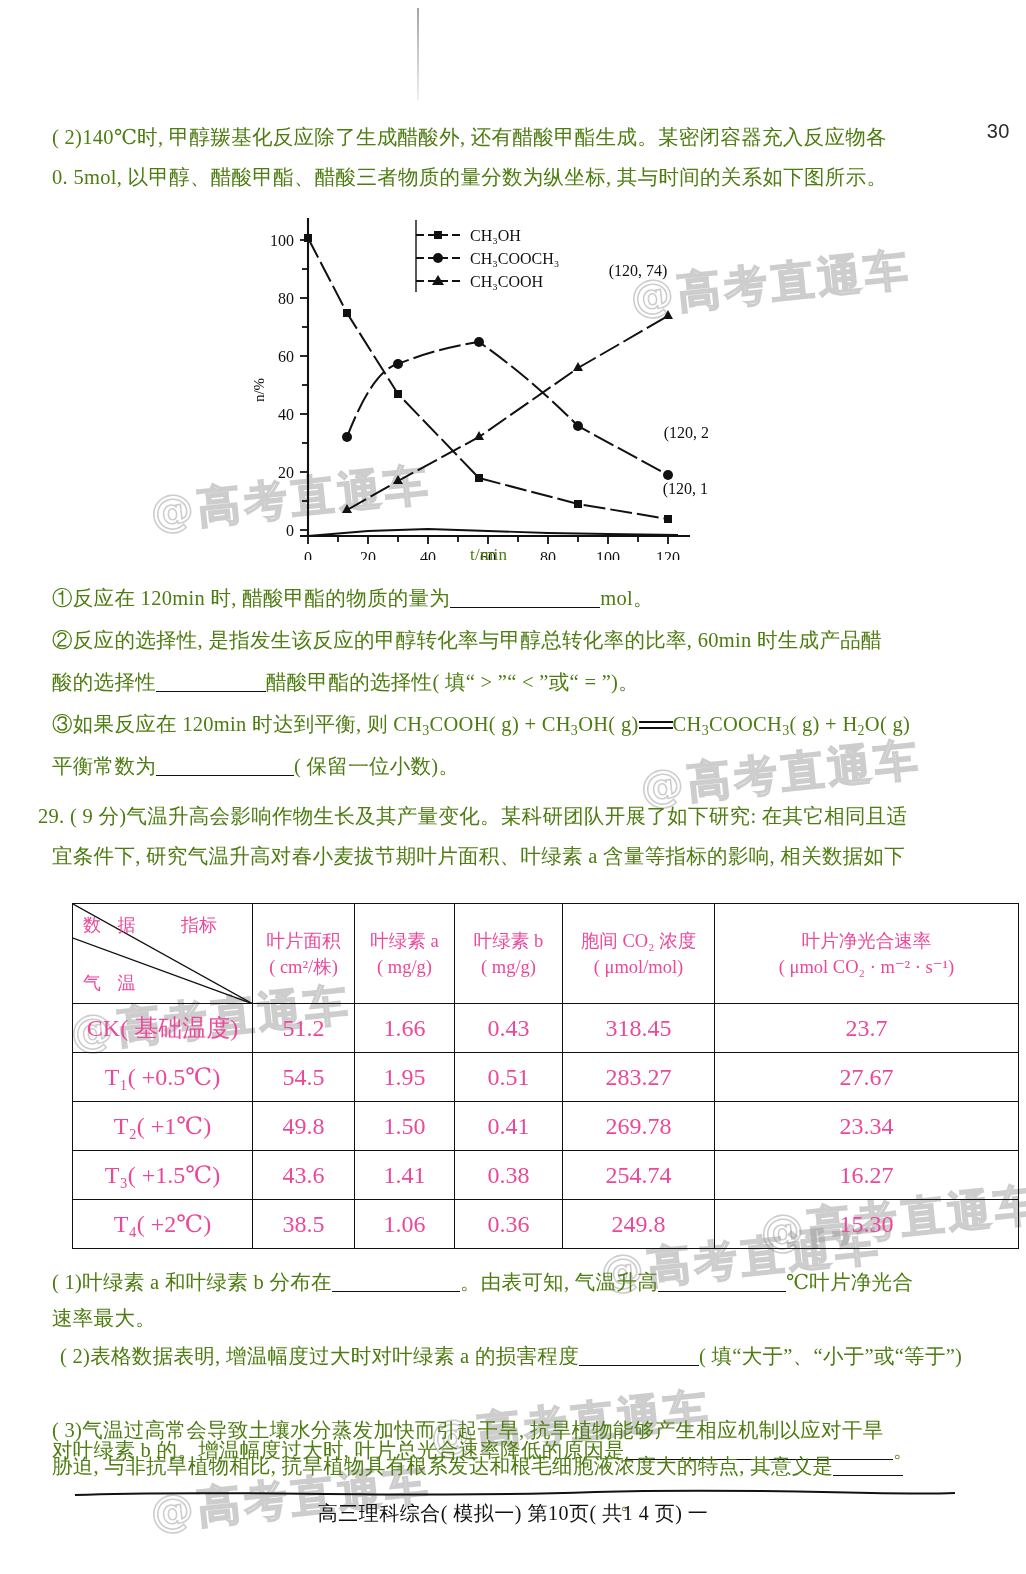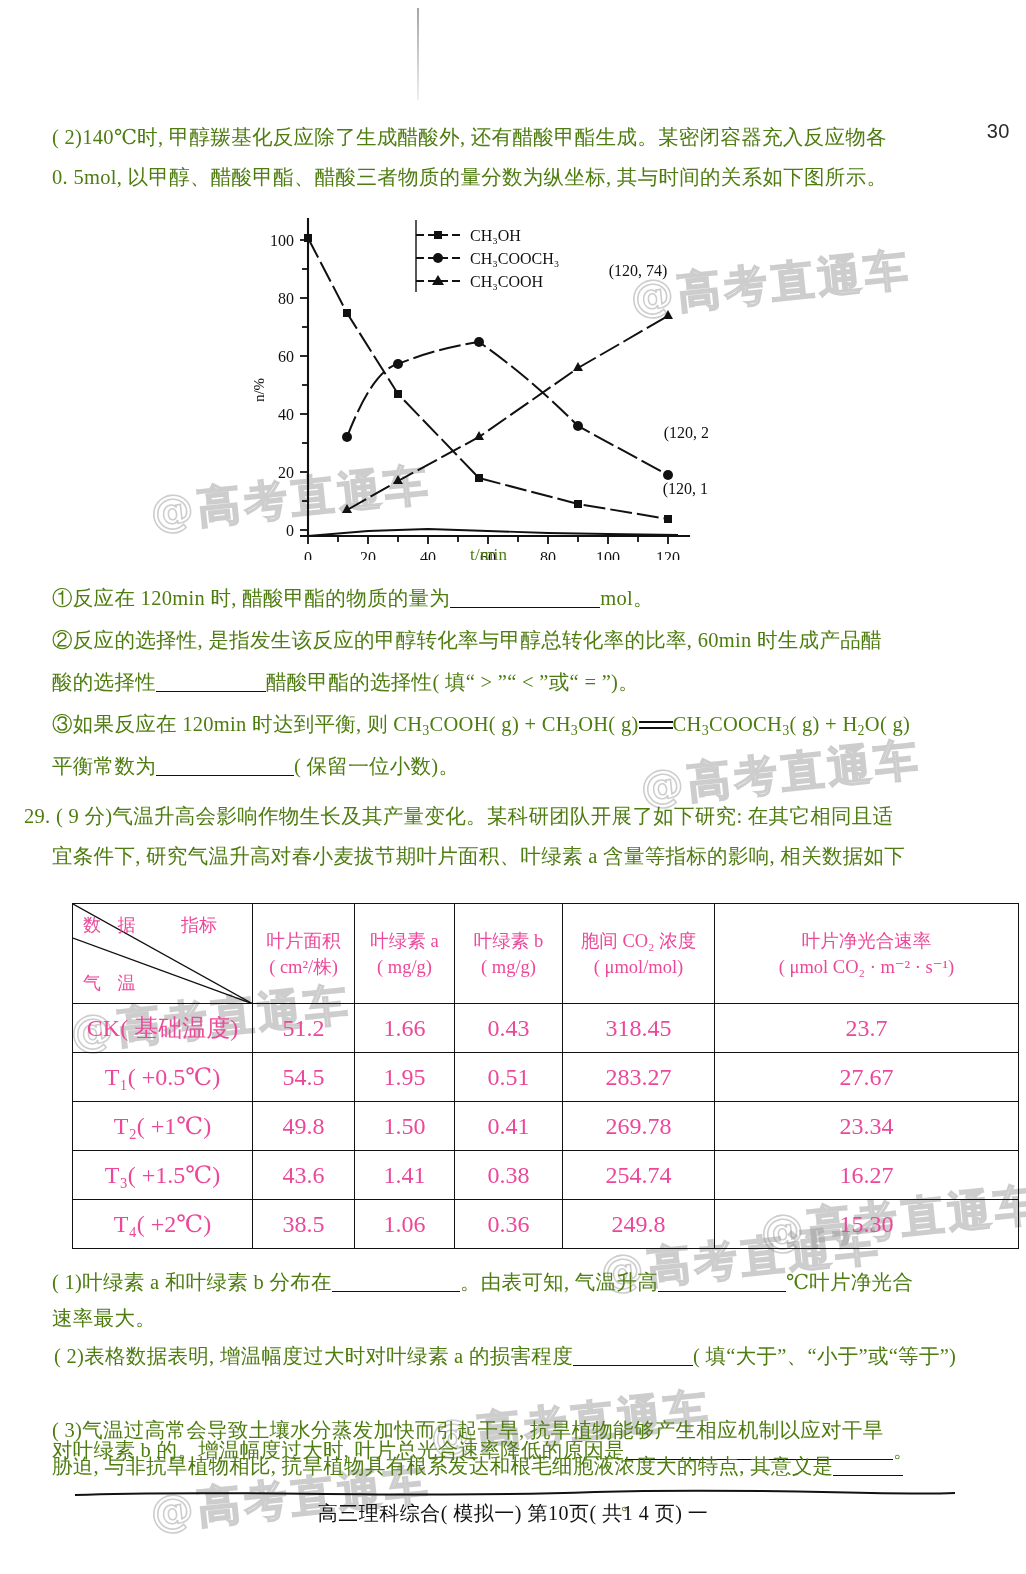--- a/index.html
+++ b/index.html
@@ -254,21 +254,21 @@
     <span>酸的选择性</span><span class="blank" style="width:110px"></span><span>醋酸甲酯的选择性( 填“ &gt; ”“ &lt; ”或“ = ”)。</span>
   </div>
 
   <div class="txt" style="left:52px; top:704px;">
     <span>③如果反应在 120min 时达到平衡, 则 CH<sub>3</sub>COOH( g) + CH<sub>3</sub>OH( g)<span style="display:inline-block;width:34px;position:relative;vertical-align:middle;"><span style="position:absolute;left:0;top:-5px;width:34px;height:2px;background:#111;"></span><span style="position:absolute;left:0;top:1px;width:34px;height:2px;background:#111;"></span></span>CH<sub>3</sub>COOCH<sub>3</sub>( g) + H<sub>2</sub>O( g)</span>
   </div>
   <div class="txt" style="left:52px; top:746px;">
     <span>平衡常数为</span><span class="blank" style="width:138px"></span><span>( 保留一位小数)。</span>
   </div>
 
-  <div class="txt" style="left:24px; top:796px;">29. ( 9 分)气温升高会影响作物生长及其产量变化。某科研团队开展了如下研究: 在其它相同且适</div>
+  <div class="txt" style="left:38px; top:796px;">29. ( 9 分)气温升高会影响作物生长及其产量变化。某科研团队开展了如下研究: 在其它相同且适</div>
   <div class="txt" style="left:52px; top:836px;">宜条件下, 研究气温升高对春小麦拔节期叶片面积、叶绿素 a 含量等指标的影响, 相关数据如下</div>
 
   <div class="tbl-wrap">
     <table class="data">
       <thead>
         <tr>
           <th class="corner">
             <svg width="180" height="100">
               <line x1="0" y1="0" x2="180" y2="100" stroke="#111" stroke-width="1.3"></line>
               <line x1="0" y1="34" x2="180" y2="100" stroke="#111" stroke-width="1.3"></line>
@@ -342,21 +342,21 @@
         </tr>
       </tbody>
     </table>
   </div>
 
   <div class="txt" style="left:52px; top:1262px;">
     <span>( 1)叶绿素 a 和叶绿素 b 分布在</span><span class="blank" style="width:128px"></span><span>。由表可知, 气温升高</span><span class="blank" style="width:128px"></span><span>℃叶片净光合</span>
   </div>
   <div class="txt" style="left:52px; top:1298px;">速率最大。</div>
 
-  <div class="txt" style="left:54px; top:1336px;">
+  <div class="txt" style="left:60px; top:1336px;">
     <span>( 2)表格数据表明, 增温幅度过大时对叶绿素 a 的损害程度</span><span class="blank" style="width:120px"></span><span>( 填“大于”、“小于”或“等于”)</span>
   </div>
   <div class="txt" style="left:52px; top:1430px;">
     <span>对叶绿素 b 的。增温幅度过大时, 叶片总光合速率降低的原因是</span><span class="blank" style="width:268px"></span><span>。</span>
   </div>
 
   <div class="txt" style="left:52px; top:1410px;">( 3)气温过高常会导致土壤水分蒸发加快而引起干旱, 抗旱植物能够产生相应机制以应对干旱</div>
   <div class="txt" style="left:52px; top:1446px;">
     <span>胁迫, 与非抗旱植物相比, 抗旱植物具有根系发达和根毛细胞液浓度大的特点, 其意义是</span><span class="blank" style="width:70px"></span>
   </div>

